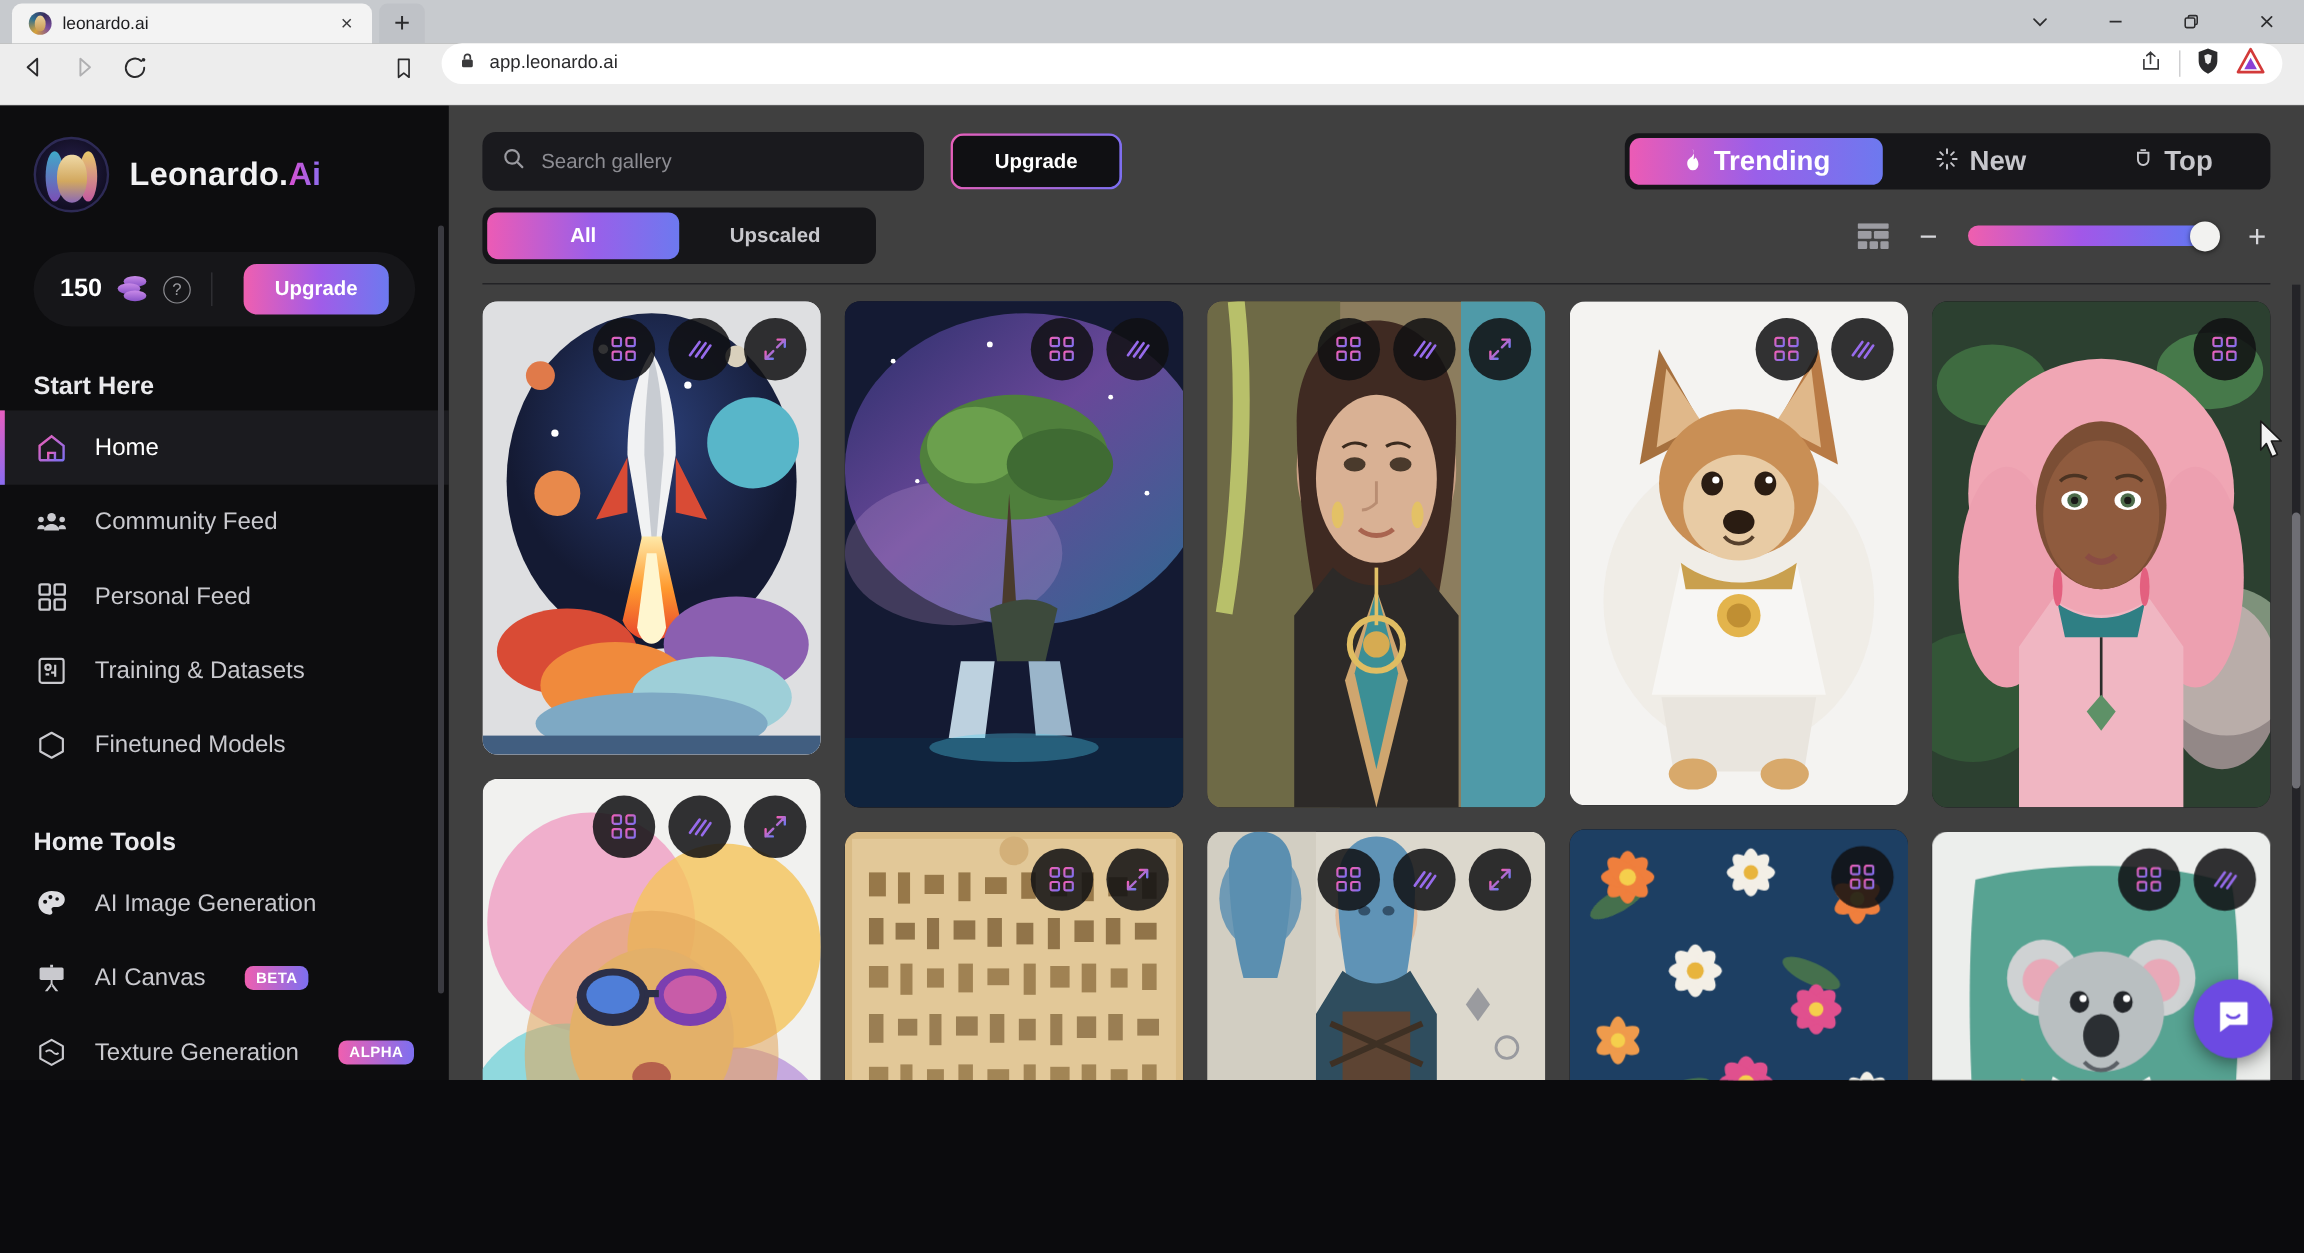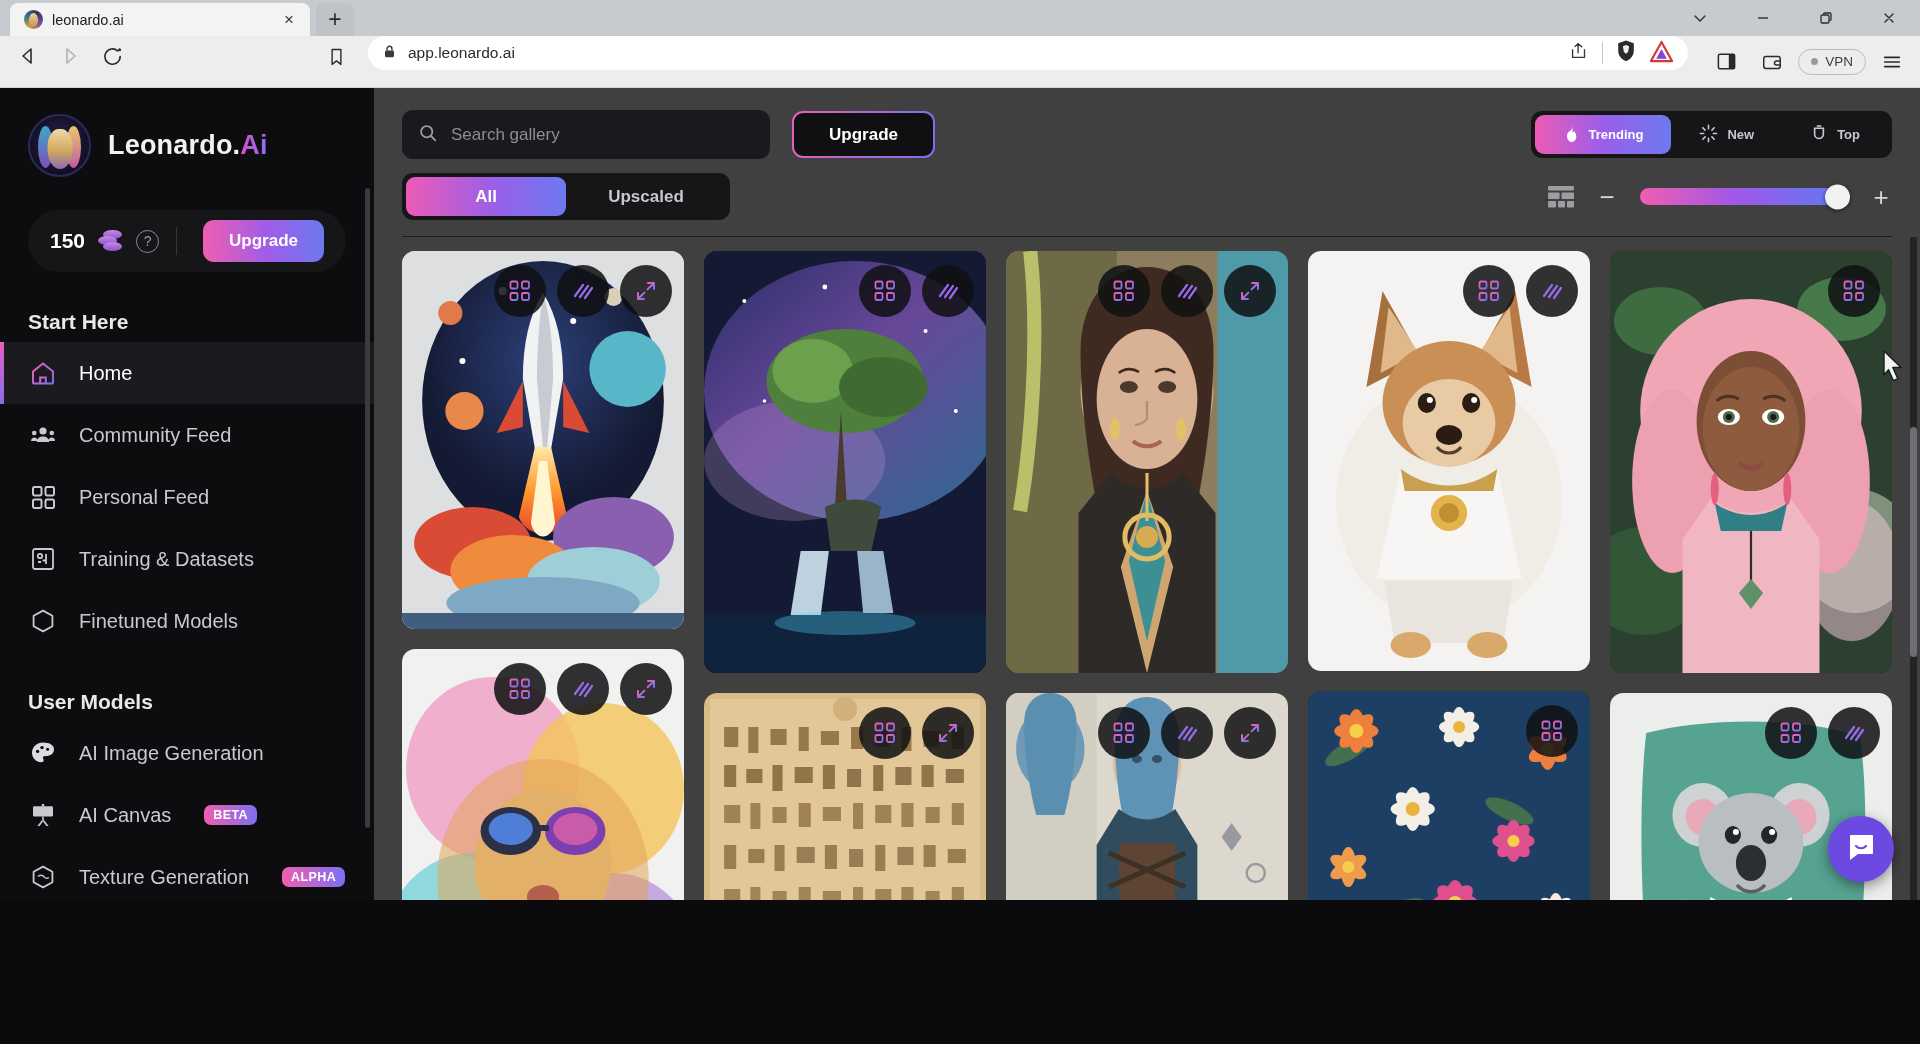--- a/index.html
+++ b/index.html
@@ -172,22 +172,22 @@
     display: flex; align-items: center; justify-content: center;
     border: 2px solid transparent;
     background-image: linear-gradient(#101013,#101013), linear-gradient(100deg,#e85fb9,#7b6ff2);
     background-origin: border-box; background-clip: padding-box, border-box;
   }
   .sort-group {
     margin-left: auto; height: 47px; background: #161619; border-radius: 11px;
     display: flex; align-items: center; padding: 4px;
   }
   .sort-btn {
-    height: 39px; padding: 0 28px; border-radius: 9px; display: flex; align-items: center;
-    gap: 9px; color: #c7c7cc; font-size: 13px; font-weight: 600; justify-content: center;
+    height: 39px; padding: 0 44px; border-radius: 9px; display: flex; align-items: center;
+    gap: 9px; color: #c7c7cc; font-size: 23px; font-weight: 600; justify-content: center;
   }
   .sort-btn.active {
     background: linear-gradient(90deg,#ec5bb5 0%,#9a5fe9 50%,#6d79ef 100%);
     color: #fff;
   }
   .toprow2 { display: flex; align-items: center; margin-top: 14px; }
   .filter-group {
     height: 47px; background: #161619; border-radius: 11px; display: flex; align-items: center; padding: 4px;
   }
   .filter-btn {
@@ -332,43 +332,20 @@
         </span>
         <span>
           <svg width="25" height="23" viewBox="0 0 26 24">
               <path d="M13 2l11 20H2z" fill="none" stroke="#d33a3a" stroke-width="2.3" stroke-linejoin="round"></path>
               <path d="M13 9.5l5.5 10h-11z" fill="#8a3fd6"></path>
             </svg>
         </span>
       </span>
     </div>
 
-    <div class="toolbar-right">
-      <div class="navbtn">
-        <svg width="21" height="21" viewBox="0 0 22 22">
-            <rect x="2.5" y="3.5" width="17" height="15" rx="1.6" fill="none" stroke="currentColor" stroke-width="1.6"></rect>
-            <rect x="13.4" y="3.5" width="6.1" height="15" fill="currentColor"></rect>
-          </svg>
-      </div>
-      <div class="navbtn">
-        <svg width="22" height="22" viewBox="0 0 24 24">
-            <rect x="3" y="6" width="18" height="13" rx="2.4" fill="none" stroke="currentColor" stroke-width="1.6"></rect>
-            <path d="M21 11h-4.2a2.1 2.1 0 100 4.2H21" fill="none" stroke="currentColor" stroke-width="1.6"></path>
-          </svg>
-      </div>
-      <div class="vpn-pill">
-        <span class="vpn-dot"></span>
-        <span>VPN</span>
-      </div>
-      <div class="navbtn">
-        <svg width="22" height="22" viewBox="0 0 24 24">
-            <path d="M4 7h16M4 12h16M4 17h16" stroke="currentColor" stroke-width="1.8" stroke-linecap="round"></path>
-          </svg>
-      </div>
-    </div>
   </div>
 
   <div class="app">
 
     <aside class="sidebar">
       <div class="brand">
         <div class="brand-logo">
           <span class="hairL"></span>
             <span class="hairR"></span>
             <span class="face"></span>
@@ -447,21 +424,21 @@
 
       <div class="nav-item">
         <span class="nav-ico">
           <svg width="28" height="28" viewBox="0 0 28 28" fill="none" stroke="#c9c9ce" stroke-width="1.8" stroke-linejoin="round">
               <path d="M14 3.6l9.4 5.2v10.4L14 24.4 4.6 19.2V8.8z"></path>
             </svg>
         </span>
         <span>Finetuned Models</span>
       </div>
 
-      <div class="sec-label">User Models</div>
+      <div class="sec-label">Home Tools</div>
 
       <div class="nav-item">
         <span class="nav-ico">
           <svg width="28" height="28" viewBox="0 0 28 28" fill="#dcdce0">
               <path d="M14 3.5C7.9 3.5 3 8 3 13.8c0 5.7 4.4 9.4 9.3 9.4 1.6 0 2.4-1 2.4-2 0-1-.8-1.6-.8-2.5 0-1 .9-1.8 2-1.8h2.1c4 0 7-2.8 7-6.6 0-4-4.2-6.8-11-6.8z"></path>
               <circle cx="8.6" cy="12.4" r="1.7" fill="#0d0d0f"></circle>
               <circle cx="13" cy="8.6" r="1.7" fill="#0d0d0f"></circle>
               <circle cx="18.6" cy="10.2" r="1.5" fill="#0d0d0f"></circle>
             </svg>
         </span>

